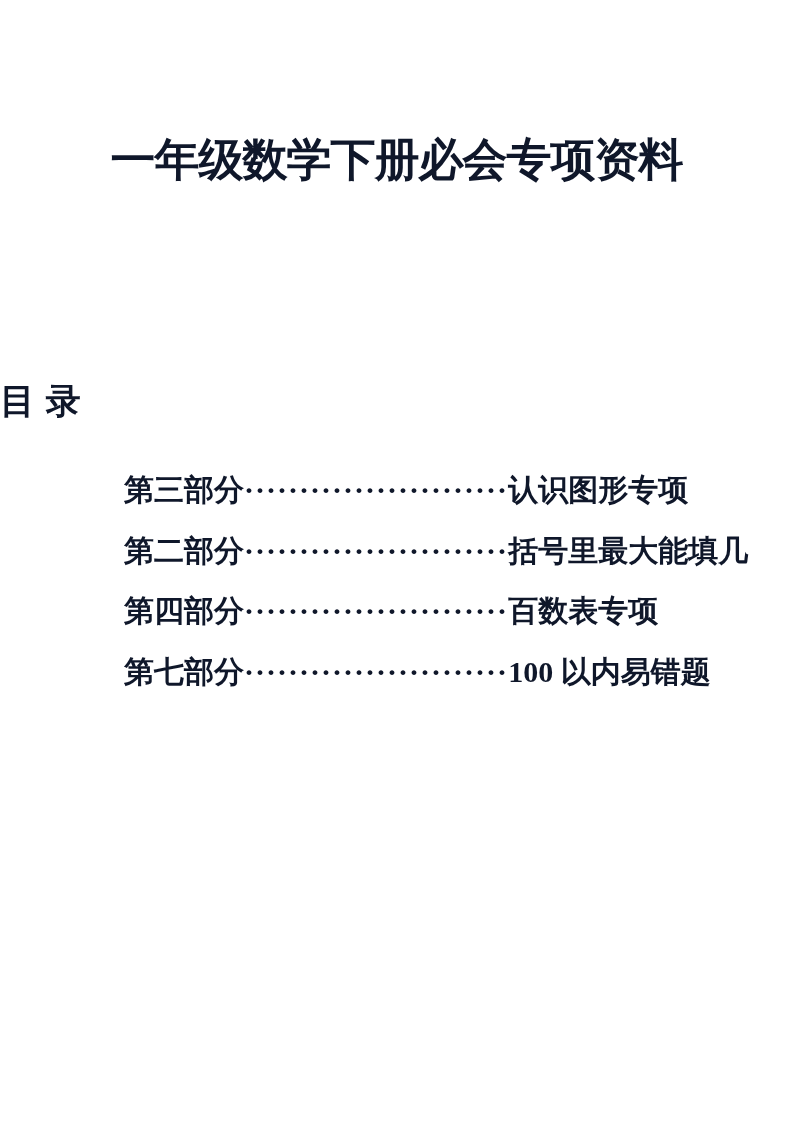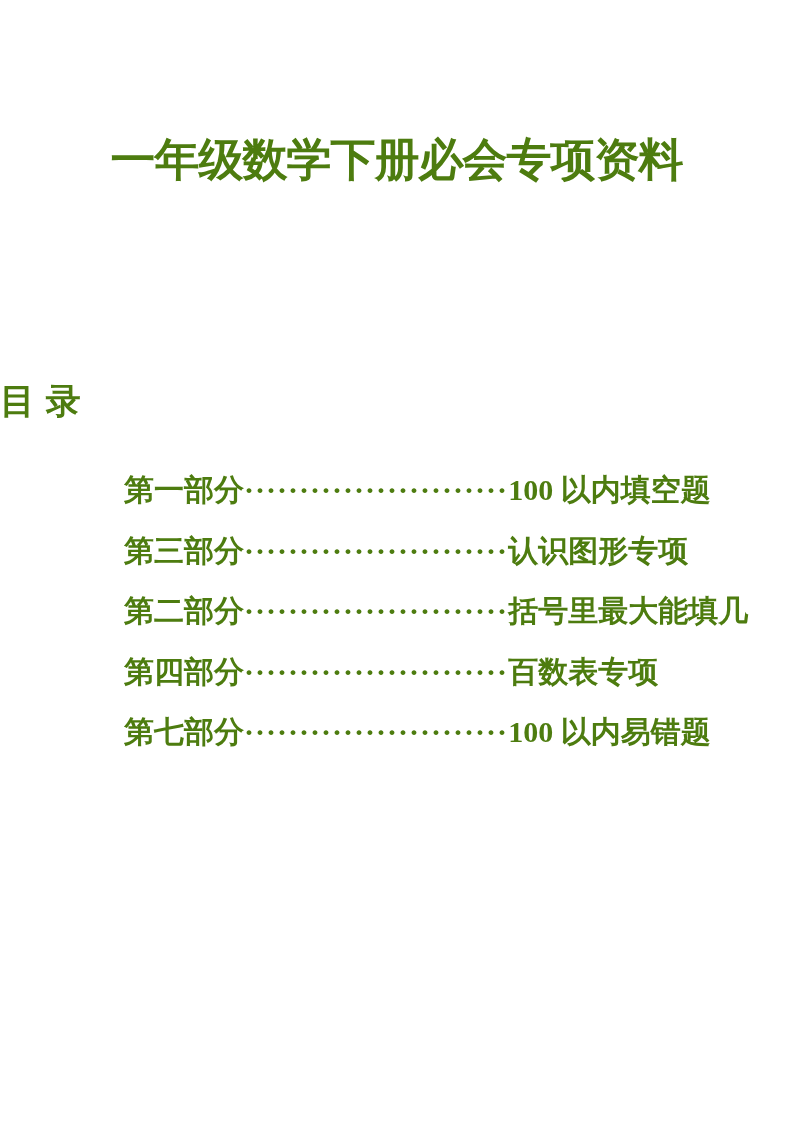--- a/index.html
+++ b/index.html
@@ -3,21 +3,21 @@
 <meta charset="utf-8">
 <style>
   * { margin: 0; padding: 0; box-sizing: border-box; }
   html, body { background: #ffffff; }
   .page {
     position: relative;
     width: 793px;
     height: 1121px;
     margin: 0 auto;
     background: #ffffff;
-    color: #4d7c0f;
+    color: #0f172a;
     font-family: "Liberation Serif", "DejaVu Serif", serif;
     overflow: hidden;
   }
   .doc-title {
     position: absolute;
     top: 130px;
     left: 0;
     width: 100%;
     text-align: center;
     font-size: 45px;
@@ -62,23 +62,20 @@
 <body>
 
 <div class="page">
 
   <div class="doc-title">一年级数学下册必会专项资料</div>
 
   <div class="toc-heading">目 录</div>
 
   <div class="toc-list">
 
-    <div class="toc-row">
-      <span class="toc-label">第一部分</span><span class="toc-leader">························</span><span class="toc-title">100 以内填空题</span>
-    </div>
 
     <div class="toc-row">
       <span class="toc-label">第三部分</span><span class="toc-leader">························</span><span class="toc-title">认识图形专项</span>
     </div>
 
     <div class="toc-row">
       <span class="toc-label">第二部分</span><span class="toc-leader">························</span><span class="toc-title">括号里最大能填几</span>
     </div>
 
     <div class="toc-row">

